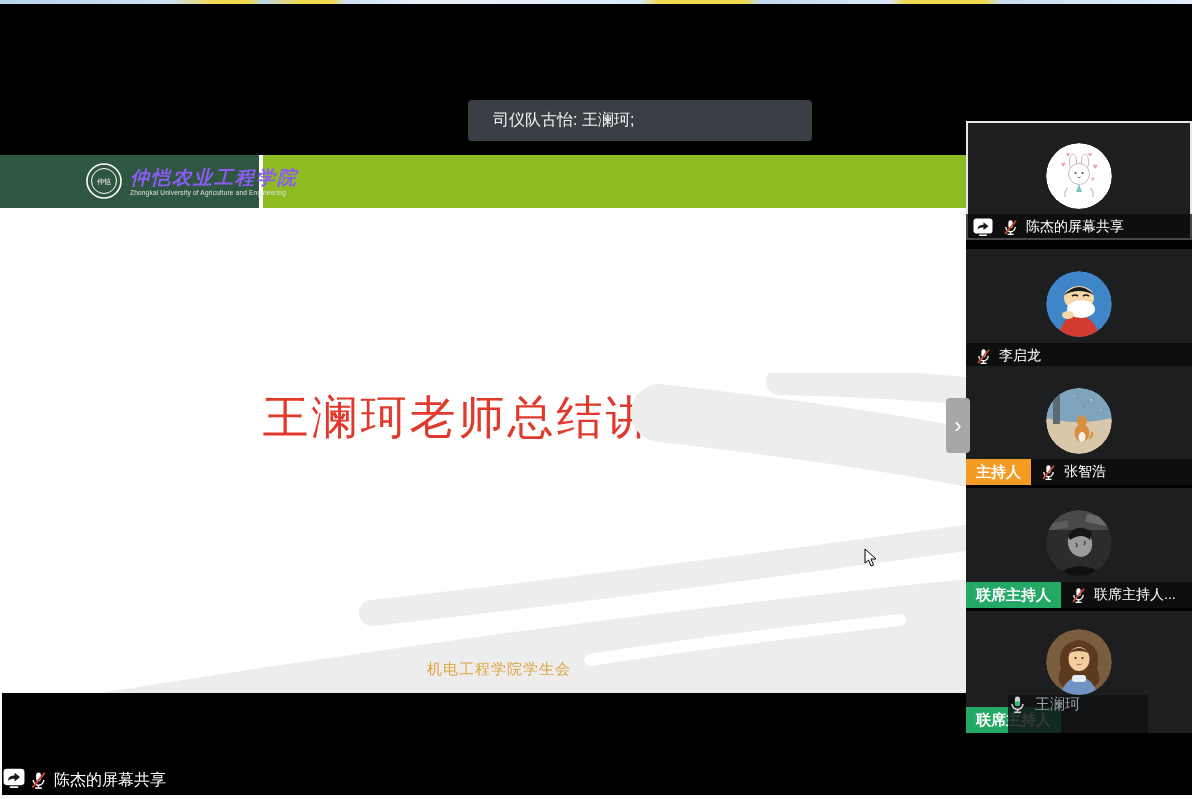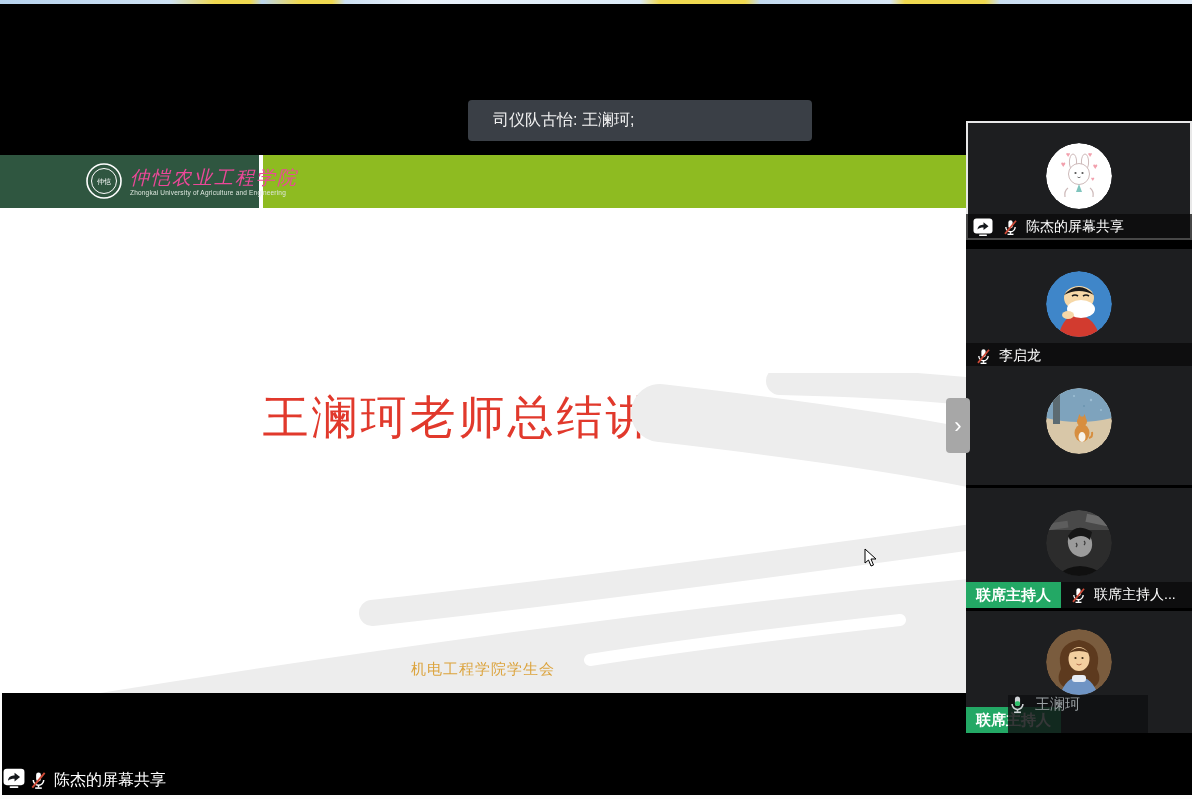--- a/index.html
+++ b/index.html
@@ -22,26 +22,26 @@
     border-radius:4px;display:flex;align-items:center;padding-left:25px;color:#f2f2f2;font-size:16px;}
 
   
   #slide{position:absolute;left:0;top:155px;width:966px;height:538px;background:#ffffff;overflow:hidden;}
   #hdr-green{position:absolute;left:0;top:0;width:259px;height:53px;background:#2f5640;}
   #hdr-gap{position:absolute;left:259px;top:0;width:4px;height:53px;background:#ffffff;}
   #hdr-lime{position:absolute;left:263px;top:0;width:703px;height:53px;background:#8ebb21;}
   #logo{position:absolute;left:86px;top:8px;display:flex;align-items:center;gap:8px;}
   #logo .seal{width:36px;height:36px;}
   #logo .names{display:flex;flex-direction:column;}
-  #logo .cn{font-family:"DejaVu Serif","Liberation Serif",serif;font-style:italic;font-weight:normal;
-    color:#ec4899;font-size:19px;letter-spacing:2px;line-height:22px;}
+  #logo .cn{font-family:"DejaVu Serif","Liberation Serif",serif;font-style:italic;font-weight:bold;
+    color:#8b5cf6;font-size:19px;letter-spacing:2px;line-height:22px;}
   #logo .en{color:#dfe8df;font-size:6.5px;letter-spacing:.2px;line-height:9px;}
   #slide-title{position:absolute;left:0;width:966px;top:232px;text-align:center;
     font-family:"Liberation Serif","DejaVu Serif",serif;font-size:46px;color:#e1392c;letter-spacing:3px;}
-  #slide-footer{position:absolute;left:0;width:966px;top:505px;text-align:center;
+  #slide-footer{position:absolute;left:16px;width:966px;top:505px;text-align:center;
     font-size:15px;color:#dca43e;letter-spacing:1px;z-index:3;}
   #swoosh{position:absolute;left:0;top:218px;z-index:1;}
 
   
   #cursor{position:absolute;left:864px;top:548px;z-index:5;}
 
   
   #collapse-btn{position:absolute;left:946px;top:398px;width:24px;height:55px;background:#a7a7a7;
     border-radius:4px;display:flex;align-items:center;justify-content:center;color:#fff;font-size:22px;z-index:6;}
 
@@ -209,20 +209,33 @@
           <circle cx="38" cy="18" r="1" fill="#6b94b0"></circle>
         <rect x="7" y="4" width="7" height="32" fill="#5c6b72"></rect>
         <ellipse cx="36" cy="45" rx="7.5" ry="9" fill="#d78e3f"></ellipse>
         <circle cx="36" cy="33.5" r="5" fill="#d78e3f"></circle>
         <polygon points="32,30 33.5,26 35,29.5" fill="#d78e3f"></polygon>
         <polygon points="37,29.5 38.5,26 40,30" fill="#d78e3f"></polygon>
         <ellipse cx="36" cy="49" rx="3.5" ry="5" fill="#f7f3ea"></ellipse>
         <path d="M43 50 q4 -1 3 -6" stroke="#d78e3f" stroke-width="2" fill="none"></path>
       </g>
     </svg>
+    <div class="row">
+      <span class="badge host">主持人</span>
+      <span class="micwrap">
+        <svg width="17" height="17" viewBox="0 0 20 20">
+          <rect x="7.5" y="1.5" width="5" height="9.5" rx="2.5" fill="#fff"></rect>
+          <path d="M4.5 9.5 a5.5 5.5 0 0 0 11 0" stroke="#fff" stroke-width="1.6" fill="none"></path>
+          <line x1="10" y1="15" x2="10" y2="17.5" stroke="#fff" stroke-width="1.6"></line>
+          <line x1="6.5" y1="18" x2="13.5" y2="18" stroke="#fff" stroke-width="1.6"></line>
+          <line x1="3.5" y1="17.5" x2="16.5" y2="2" stroke="#cf4b38" stroke-width="2"></line>
+        </svg>
+      </span>
+      <span class="pname">张智浩</span>
+    </div>
   </div>
 
   <div class="tile" style="top:488px;height:120px;">
     <svg class="avatar" viewBox="0 0 66 66">
       <defs>
           <clipPath id="c4">
             <circle cx="33" cy="33" r="33"></circle>
           </clipPath>
         </defs>
       <g clip-path="url(#c4)">

